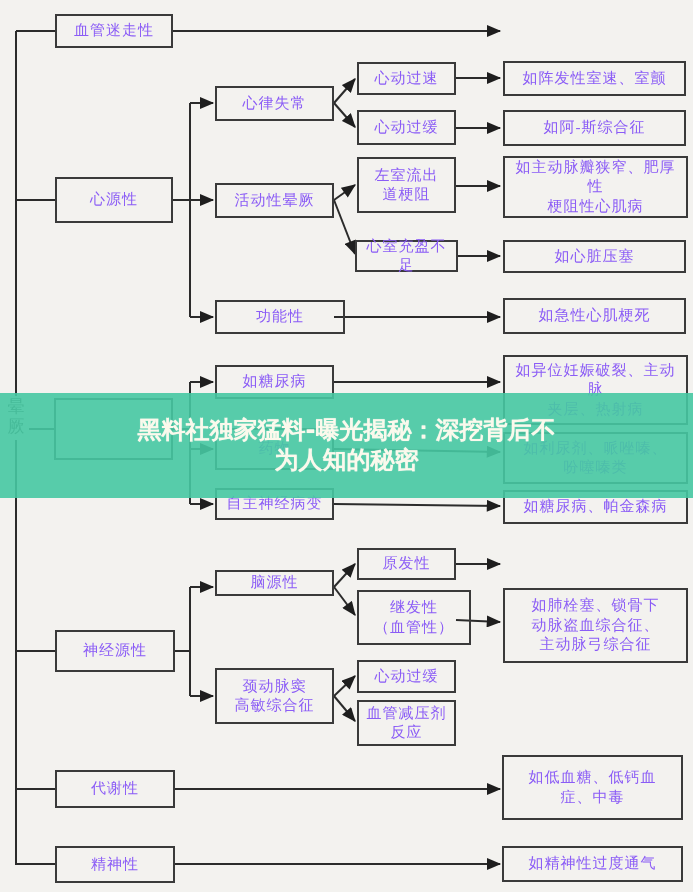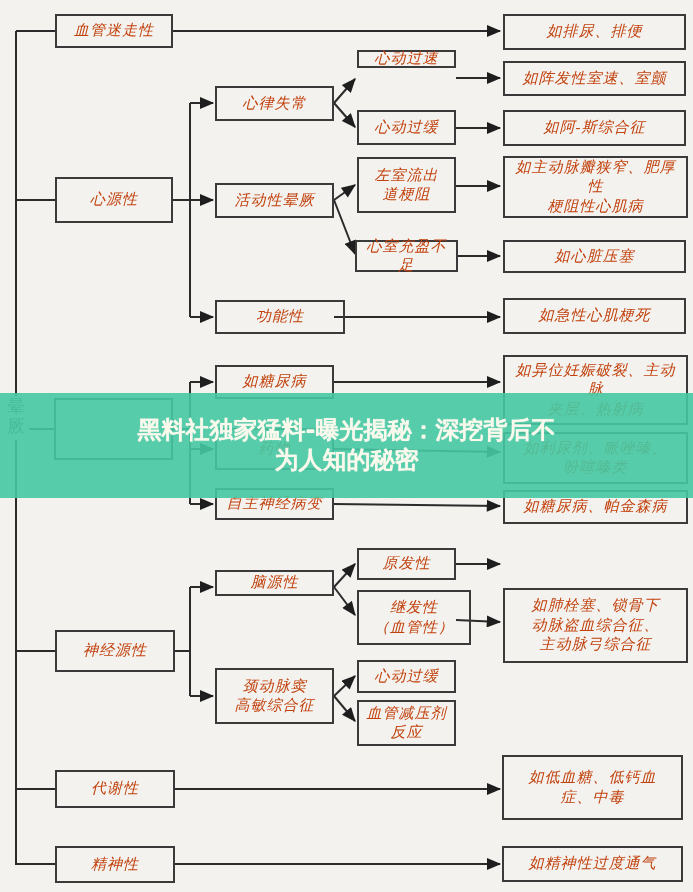--- a/index.html
+++ b/index.html
@@ -7,22 +7,22 @@
     position:relative; width:693px; height:892px; overflow:hidden;
     background:#f3f2ef;
     font-family:"Liberation Serif","DejaVu Serif",serif;
   }
   #connectors { position:absolute; left:0; top:0; z-index:0; }
   .node {
     position:absolute; box-sizing:border-box;
     border:2px solid #3a3a3a; background:transparent;
     display:flex; align-items:center; justify-content:center;
     text-align:center; white-space:pre-line;
-    font-size:15px; line-height:1.3; letter-spacing:1px; color:#c2410c;
-    z-index:1; padding:1px 3px;font-style:italic;
+    font-size:15px; line-height:1.3; letter-spacing:1px; color:#8b5cf6;
+    z-index:1; padding:1px 3px;
   }
   .root-label {
     position:absolute; left:5px; top:397px; width:22px; z-index:1;
     font-size:17px; line-height:20px; color:#474747;
     word-break:break-all; text-align:center; letter-spacing:0;
   }
   .banner {
     position:absolute; left:0; top:393px; width:693px; height:105px;
     background:rgba(70,200,162,0.90); z-index:10;
     display:flex; flex-direction:column; align-items:center; justify-content:center;
@@ -97,33 +97,32 @@
   <div class="node" style="left:215px;top:86px;width:119px;height:35px">心律失常</div>
   <div class="node" style="left:215px;top:183px;width:119px;height:35px">活动性晕厥</div>
   <div class="node" style="left:215px;top:300px;width:130px;height:34px">功能性</div>
   <div class="node" style="left:215px;top:365px;width:119px;height:34px">如糖尿病</div>
   <div class="node" style="left:215px;top:428px;width:119px;height:42px">药物</div>
   <div class="node" style="left:215px;top:488px;width:119px;height:32px">自主神经病变</div>
   <div class="node" style="left:215px;top:570px;width:119px;height:26px">脑源性</div>
   <div class="node" style="left:215px;top:668px;width:119px;height:56px">颈动脉窦
 高敏综合征</div>
 
-  <div class="node" style="left:357px;top:50px;width:99px;height:18px">心动过速</div>
+  <div class="node" style="left:357px;top:62px;width:99px;height:33px">心动过速</div>
   <div class="node" style="left:357px;top:110px;width:99px;height:35px">心动过缓</div>
   <div class="node" style="left:357px;top:157px;width:99px;height:56px">左室流出
 道梗阻</div>
   <div class="node" style="left:355px;top:240px;width:103px;height:32px">心室充盈不足</div>
   <div class="node" style="left:357px;top:548px;width:99px;height:32px">原发性</div>
   <div class="node" style="left:357px;top:590px;width:114px;height:55px">继发性
 （血管性）</div>
   <div class="node" style="left:357px;top:660px;width:99px;height:33px">心动过缓</div>
   <div class="node" style="left:357px;top:700px;width:99px;height:46px">血管减压剂
 反应</div>
 
-  <div class="node" style="left:503px;top:14px;width:183px;height:36px">如排尿、排便</div>
   <div class="node" style="left:503px;top:61px;width:183px;height:35px">如阵发性室速、室颤</div>
   <div class="node" style="left:503px;top:110px;width:183px;height:36px">如阿-斯综合征</div>
   <div class="node" style="left:503px;top:156px;width:185px;height:62px">如主动脉瓣狭窄、肥厚性
 梗阻性心肌病</div>
   <div class="node" style="left:503px;top:240px;width:183px;height:33px">如心脏压塞</div>
   <div class="node" style="left:503px;top:298px;width:183px;height:36px">如急性心肌梗死</div>
   <div class="node" style="left:503px;top:355px;width:185px;height:70px">如异位妊娠破裂、主动脉
 夹层、热射病</div>
   <div class="node" style="left:503px;top:432px;width:185px;height:52px">如利尿剂、哌唑嗪、
 吩噻嗪类</div>

